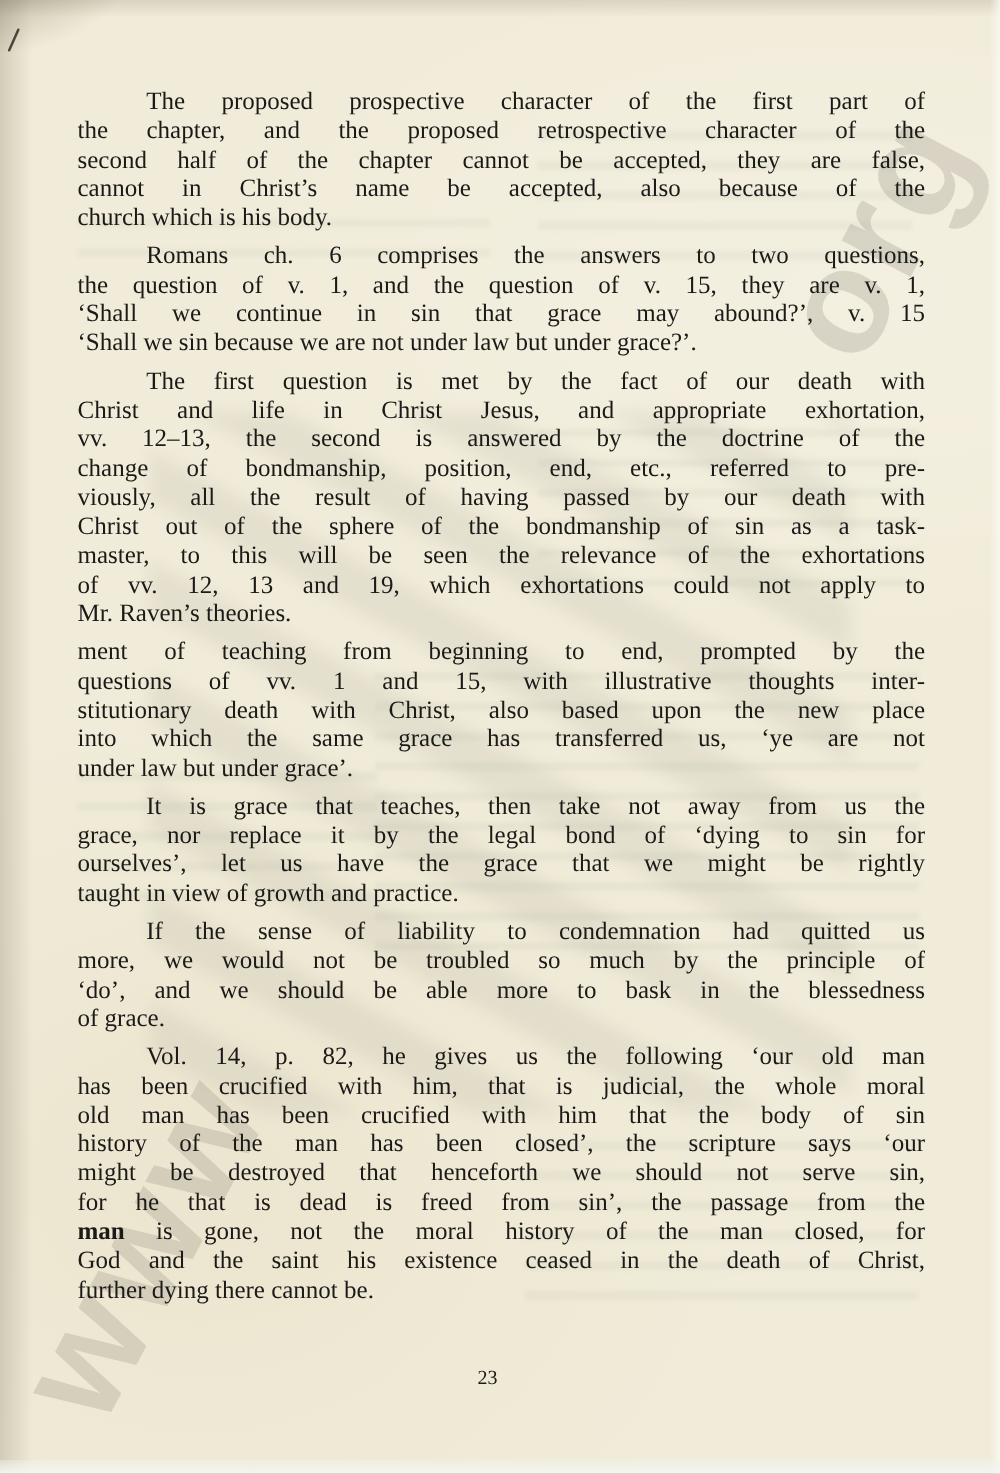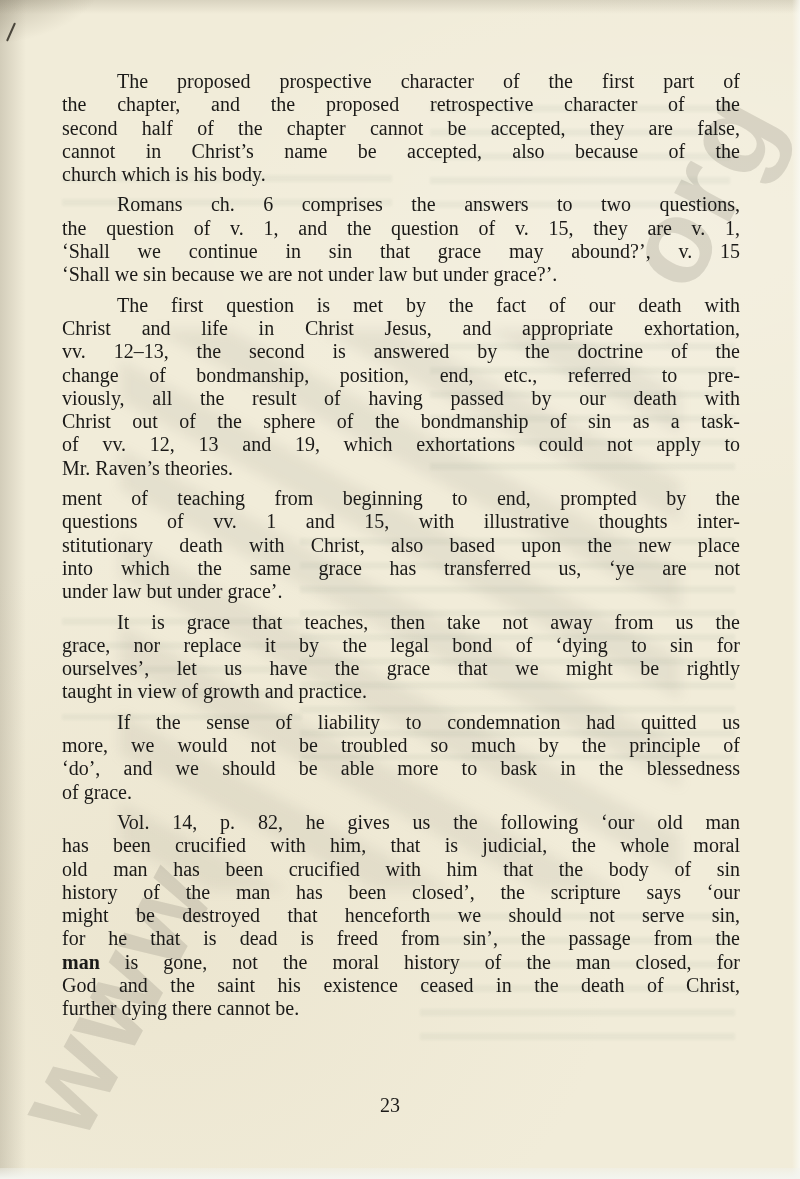--- a/index.html
+++ b/index.html
@@ -95,21 +95,21 @@
     white-space: normal;
     overflow: hidden;
   }
   .line.first { padding-left: 55px; }
   .line.last { text-align-last: left; }
   .line b { font-weight: bold; }
   .page-number {
     position: absolute;
     left: 62px; top: 1094px; width: 656px;
     text-align: center;
-    font-size: 20px;
+    font-size: 16px;
     color: #1b1a18;
   }
 </style>
 </head>
 <body>
 
 <div class="scan">
 
   <div class="wm-mid-band"></div>
   <div class="watermark wm-www">www</div>
@@ -136,20 +136,21 @@
         <div class="line"><span>‘Shall we continue in sin that grace may abound?’, v. 15</span></div>
         <div class="line last"><span>‘Shall we sin because we are not under law but under grace?’.</span></div>
       </div>
       <div class="paragraph">
         <div class="line first"><span>The first question is met by the fact of our death with</span></div>
         <div class="line"><span>Christ and life in Christ Jesus, and appropriate exhortation,</span></div>
         <div class="line"><span>vv. 12–13, the second is answered by the doctrine of the</span></div>
         <div class="line"><span>change of bondmanship, position, end, etc., referred to pre-</span></div>
         <div class="line"><span>viously, all the result of having passed by our death with</span></div>
         <div class="line"><span>Christ out of the sphere of the bondmanship of sin as a task-</span></div>
+        <div class="line"><span>master, to this will be seen the relevance of the exhortations</span></div>
         <div class="line"><span>of vv. 12, 13 and 19, which exhortations could not apply to</span></div>
         <div class="line last"><span>Mr. Raven’s theories.</span></div>
       </div>
       <div class="paragraph">
         <div class="line"><span>ment of teaching from beginning to end, prompted by the</span></div>
         <div class="line"><span>questions of vv. 1 and 15, with illustrative thoughts inter-</span></div>
         <div class="line"><span>stitutionary death with Christ, also based upon the new place</span></div>
         <div class="line"><span>into which the same grace has transferred us, ‘ye are not</span></div>
         <div class="line last"><span>under law but under grace’.</span></div>
       </div>

